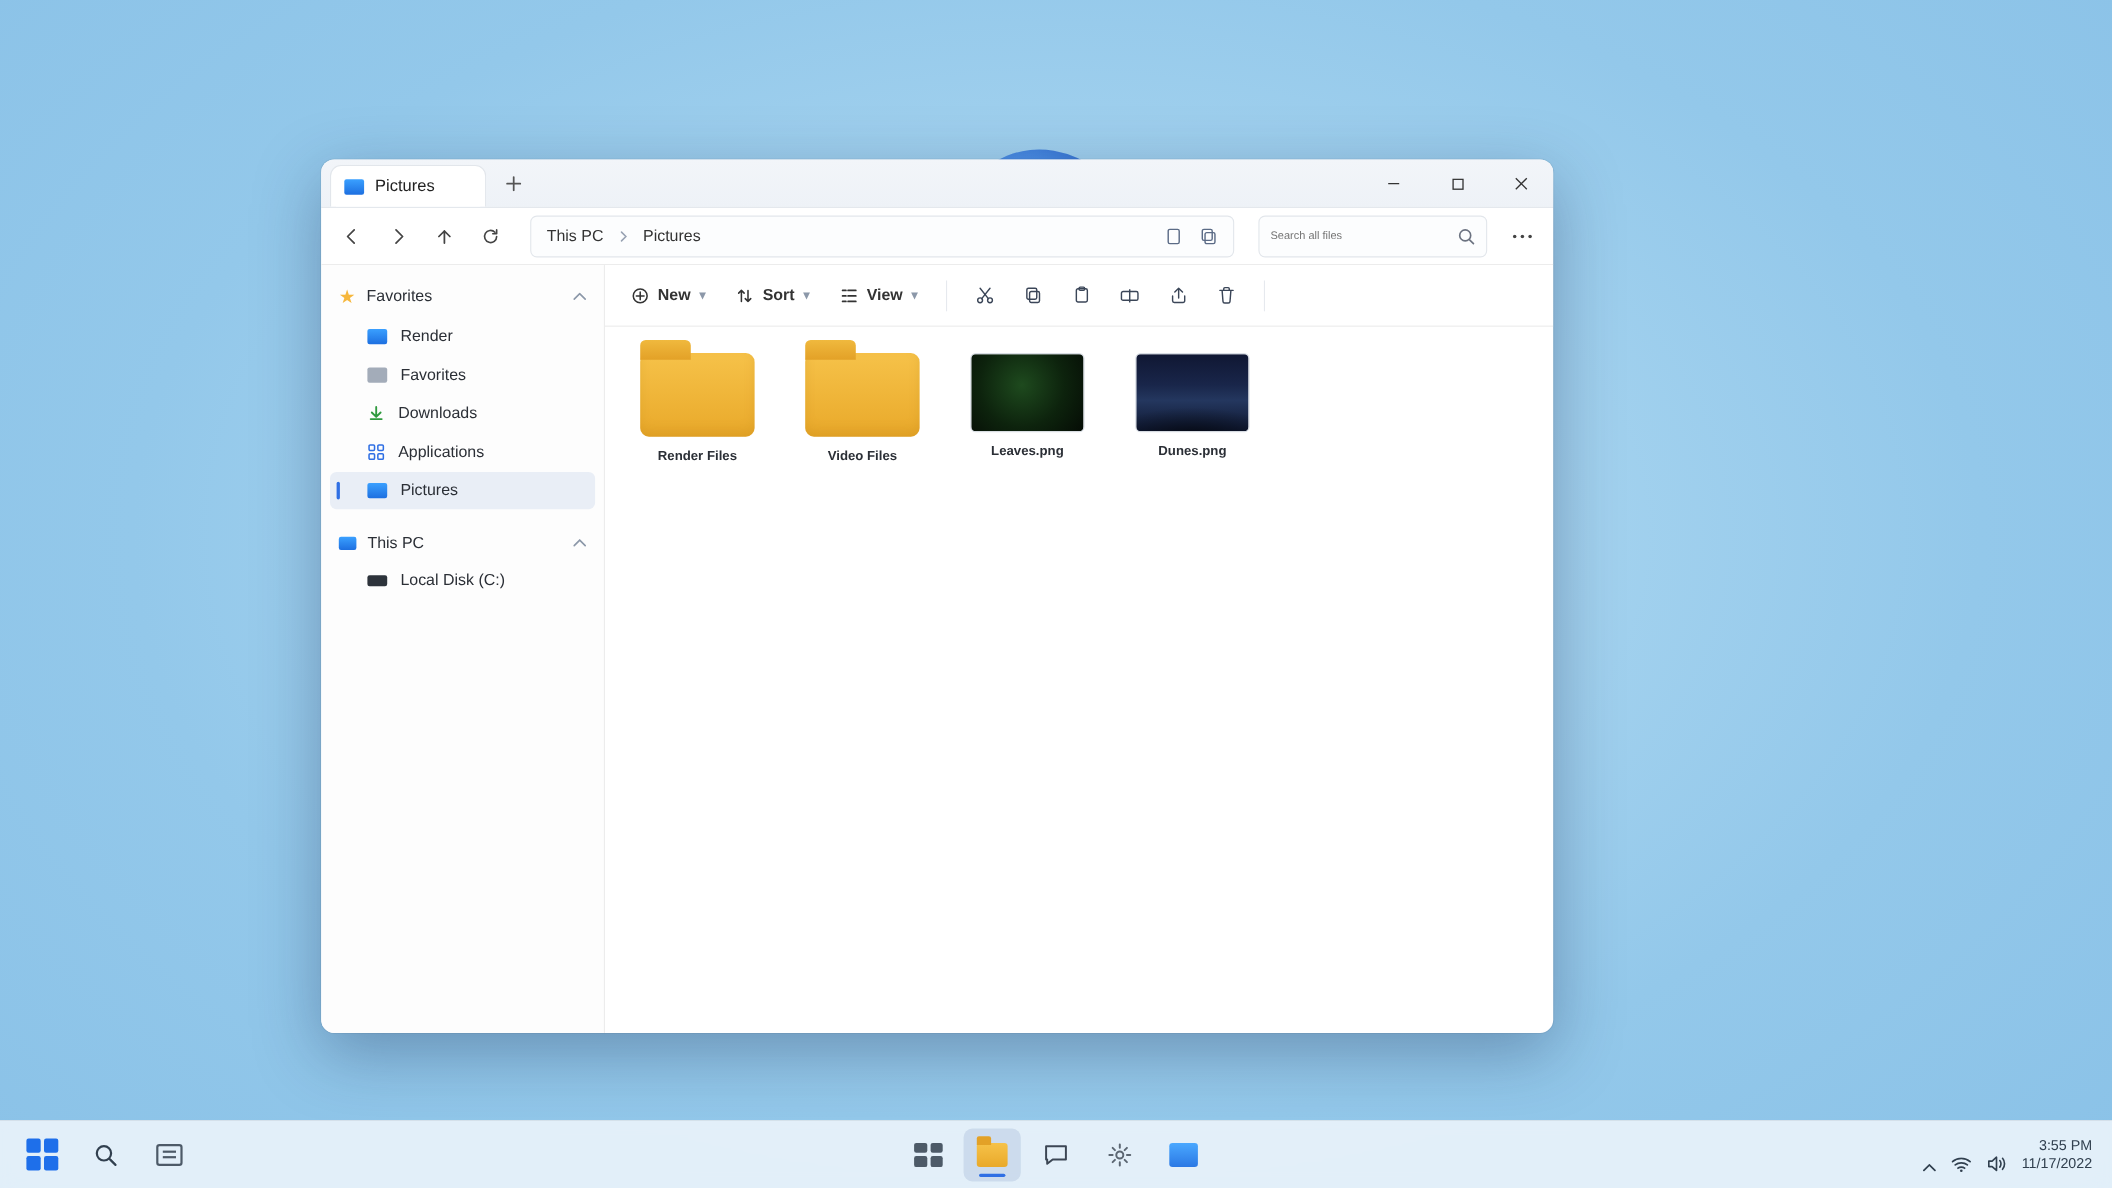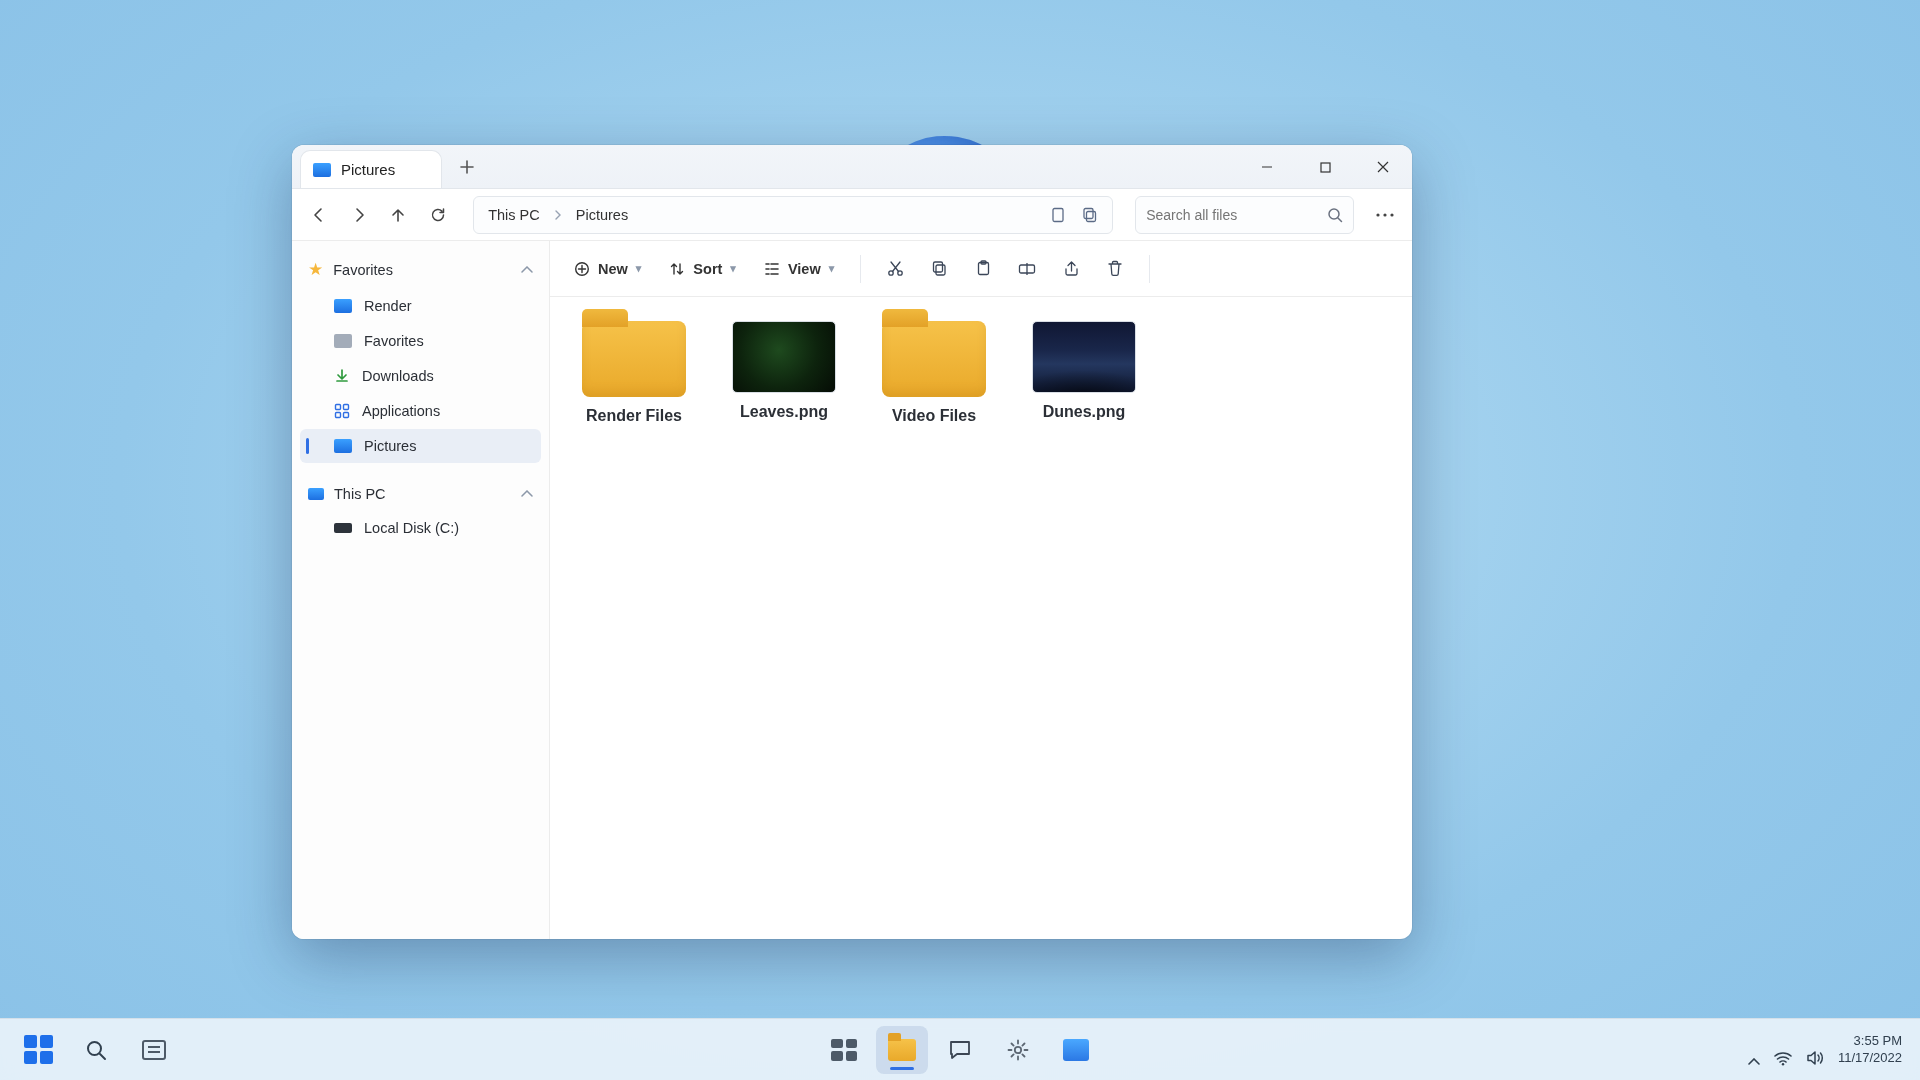--- a/index.html
+++ b/index.html
@@ -69,21 +69,21 @@
   }
   .crumb { font-size:14.5px; color:#333; padding:4px 6px; border-radius:4px;}
   .sep { color:#98a2b3; }
   .addr-right { margin-left:auto; display:flex; gap:4px; color:#5b6b86;}
   .addr-right .mini{width:28px;height:28px;display:flex;align-items:center;justify-content:center;border-radius:4px;}
 
   .searchbox {
     flex:1; margin-left:16px; height:38px; border:1px solid #e2e6eb; border-radius:6px;
     background:#fcfdfe; display:flex; align-items:center; padding:0 10px; color:#333;
   }
-  .searchbox input{ flex:1; border:none; outline:none; background:transparent; font-size:14px;}
+  .searchbox input{ flex:1; border:none; outline:none; background:transparent; font-size:10px;}
   .searchbox .sicon{color:#6b7280;}
   .more { margin-left:8px; }
 
   
   .main { flex:1; display:flex; min-height:0; }
   .sidebar {
     width:258px; border-right:1px solid #ececec; background:#fdfdfd;
     padding:10px 6px; font-size:14.5px; color:#2b2f36;
   }
   .group-head {
@@ -109,21 +109,21 @@
   .cmdbar {
     height:56px; border-bottom:1px solid #ececec; display:flex; align-items:center;
     padding:0 14px; gap:8px; color:#333; background:#fff;
   }
   .cbtn{display:flex;align-items:center;gap:8px;padding:6px 10px;border-radius:6px;font-size:14.5px;}
   .cbtn .caret{color:#8c98a9;font-size:11px;}
   .divider{width:1px;height:28px;background:#e6e9ee;margin:0 8px;}
   .cicon{width:36px;height:36px;border-radius:6px;display:flex;align-items:center;justify-content:center;color:#3b4658;}
 
   .files { flex:1; padding:24px 26px; display:flex; align-content:flex-start; flex-wrap:wrap; gap:34px 34px; }
-  .fitem{ width:116px; display:flex; flex-direction:column; align-items:center; gap:10px; font-size:16px; color:#2b2f36; text-align:center;}
+  .fitem{ width:116px; display:flex; flex-direction:column; align-items:center; gap:10px; font-size:12px; color:#2b2f36; text-align:center;}
   .folder{
     width:104px;height:76px;border-radius:8px;
     background:linear-gradient(#f6c249,#e9a92a);
     position:relative; box-shadow:inset 0 -6px 10px rgba(160,100,0,.15);
   }
   .folder::before{content:"";position:absolute;left:0;top:-12px;width:46px;height:18px;border-radius:5px 5px 0 0;background:linear-gradient(#f0b93e,#e3a127);}
   .thumb{width:104px;height:72px;border-radius:5px;overflow:hidden;border:1px solid #d9dee5;}
   .thumb.leaves{background:radial-gradient(circle at 45% 40%, #1e4a1e 0%, #0d230d 55%, #050c05 100%);}
   .thumb.dunes{background:linear-gradient(180deg,#101733 0%, #19264a 40%, #24375f 60%, #0e1730 100%);}
   .thumb.dunes::after{content:"";display:block;height:100%;background:radial-gradient(ellipse 120% 60% at 50% 105%, rgba(0,0,0,.55) 0%, transparent 60%);}
@@ -386,26 +386,26 @@
         </div>
         <div class="divider"></div>
       </div>
 
       <div class="files">
         <div class="fitem">
           <div class="folder"></div>
           <span>Render Files</span>
         </div>
         <div class="fitem">
+          <div class="folder"></div>
+          <span>Video Files</span>
+        </div>
+        <div class="fitem">
           <div class="thumb leaves"></div>
           <span>Leaves.png</span>
-        </div>
-        <div class="fitem">
-          <div class="folder"></div>
-          <span>Video Files</span>
         </div>
         <div class="fitem">
           <div class="thumb dunes"></div>
           <span>Dunes.png</span>
         </div>
       </div>
     </div>
   </div>
 </div>
 

